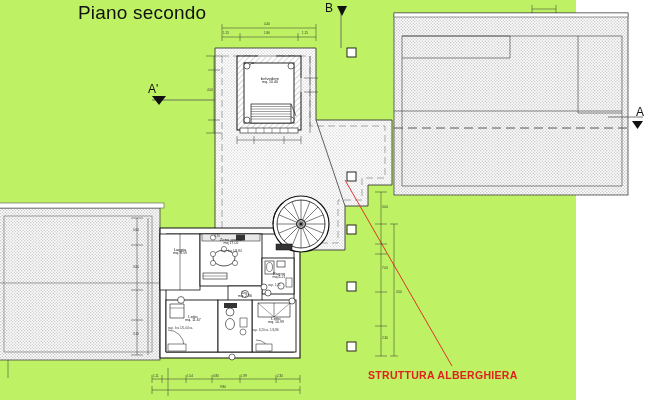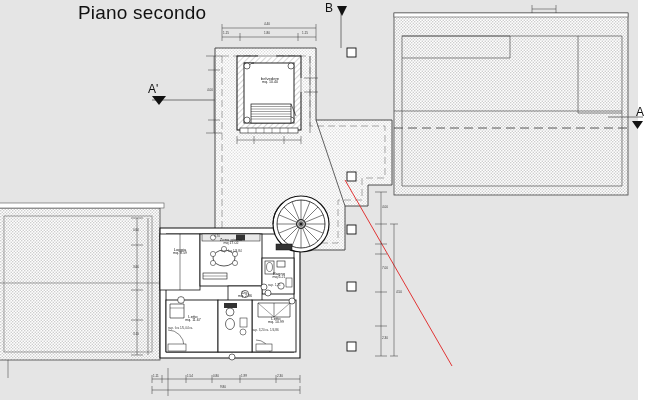--- a/index.html
+++ b/index.html
@@ -1,18 +1,18 @@
 <!DOCTYPE html>
 <html><head>
 <meta charset="utf-8">
 <style>
   html,body{margin:0;padding:0;background:#ffffff;}
   body{width:650px;height:400px;overflow:hidden;
        font-family:"Liberation Sans",sans-serif;color:#1a1a1a;}
-  #plan{position:relative;width:638px;height:400px;background:#e5e5e5;}
+  #plan{position:relative;width:576px;height:400px;background:#bef264;}
   #plan svg{position:absolute;left:0;top:0;}
   .lbl{position:absolute;white-space:nowrap;}
   #title{left:78px;top:2px;font-size:19px;color:#111;letter-spacing:.2px;}
   #legend{left:368px;top:369px;font-size:10.5px;font-weight:bold;color:#e02020;
           letter-spacing:.3px;}
   .mark{position:absolute;font-size:12px;color:#111;}
   #markA1{left:148px;top:82px;}
   #markB{left:325px;top:1px;}
   #markA{left:636px;top:105px;}
   .room{position:absolute;text-align:center;color:#222;line-height:1.05;}
@@ -281,20 +281,21 @@
     <g>
       <line x1="152" y1="100" x2="215" y2="100" stroke="#555" stroke-width="0.8"></line>
       <path d="M152,96 L166,96 L159,105 Z" fill="#111"></path>
       <line x1="341" y1="6" x2="341" y2="48" stroke="#555" stroke-width="0.8"></line>
       <path d="M337,6 L347,6 L342,16 Z" fill="#111"></path>
     </g>
   </svg>
 
   <div class="lbl" id="title">Piano secondo</div>
 
+  <div class="lbl" id="legend">STRUTTURA ALBERGHIERA</div>
 
   <div class="mark" id="markA1">A'</div>
   <div class="mark" id="markB">B</div>
   <div class="mark" id="markA">A</div>
 
   <div class="room" style="left:246px;top:77px;width:48px;">
     <span class="n">belvedere</span>
     <span class="a">mq.  10.40</span>
   </div>
 

